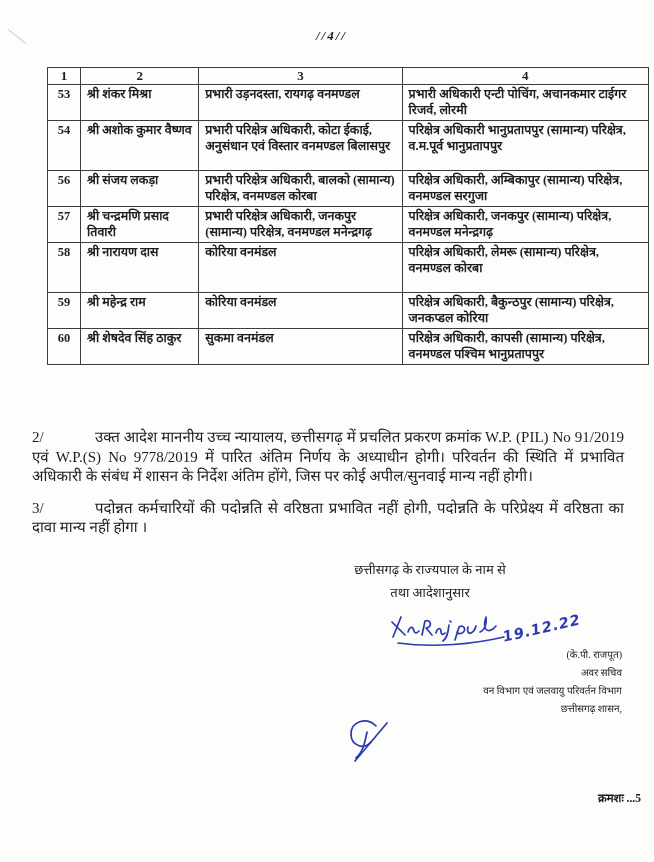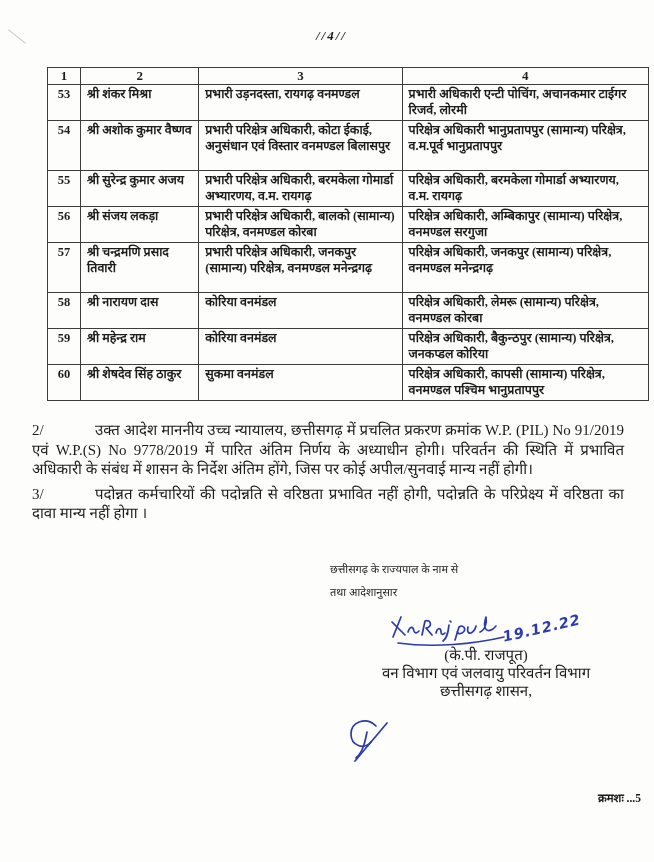--- a/index.html
+++ b/index.html
@@ -38,36 +38,36 @@
   tbody tr:nth-child(3){height:35px;}
   tbody tr:nth-child(4){height:35px;}
   tbody tr:nth-child(5){height:50px;}
   tbody tr:nth-child(6){height:30px;}
   tbody tr:nth-child(7){height:30px;}
   tbody tr:nth-child(8){height:33px;}
   .body-text{
     position:absolute;left:32px;top:416px;width:592px;
     font-size:15px;line-height:19.5px;text-align:justify;
   }
-  .para{margin:5px 0 3px 0;}
+  .para{margin:12px 0 3px 0;}
   .pnum{display:inline-block;width:63px;}
   .authority{
     position:absolute;left:330px;top:558px;width:200px;
-    font-size:11px;line-height:23px;
+    text-align:center;font-size:13px;line-height:23px;
   }
   .sig-scribble{position:absolute;left:386px;top:613px;}
   .sig-date{
     position:absolute;left:503px;top:629px;
     font-size:14.5px;font-style:italic;font-weight:bold;
     transform:rotate(-13deg);transform-origin:left center;
     font-family:"DejaVu Sans",sans-serif;letter-spacing:1px;
   }
   .signatory{
     position:absolute;left:350px;top:646px;width:272px;
-    text-align:center;font-size:15px;line-height:18px;
+    text-align:right;font-size:10px;line-height:18px;
   }
   .initials-mark{position:absolute;left:342px;top:716px;}
   .continuation{
     position:absolute;right:13px;top:790px;
     font-size:11.5px;font-weight:bold;
   }
   .ink-blue{color:#2b3ab0;}
 </style>
 </head>
 <body>
@@ -99,26 +99,20 @@
           <td class="sno">53</td>
           <td>श्री शंकर मिश्रा</td>
           <td>प्रभारी उड़नदस्ता, रायगढ़ वनमण्डल</td>
           <td>प्रभारी अधिकारी एन्टी पोचिंग, अचानकमार टाईगर रिजर्व, लोरमी</td>
         </tr>
         <tr>
           <td class="sno">54</td>
           <td>श्री अशोक कुमार वैष्णव</td>
           <td>प्रभारी परिक्षेत्र अधिकारी, कोटा ईकाई, अनुसंधान एवं विस्तार वनमण्डल बिलासपुर</td>
           <td>परिक्षेत्र अधिकारी भानुप्रतापपुर (सामान्य) परिक्षेत्र, व.म.पूर्व भानुप्रतापपुर</td>
-        </tr>
-        <tr>
-          <td class="sno">55</td>
-          <td>श्री सुरेन्द्र कुमार अजय</td>
-          <td>प्रभारी परिक्षेत्र अधिकारी, बरमकेला गोमार्डा अभ्यारणय, व.म. रायगढ़</td>
-          <td>परिक्षेत्र अधिकारी, बरमकेला गोमार्डा अभ्यारणय, व.म. रायगढ़</td>
         </tr>
         <tr>
           <td class="sno">56</td>
           <td>श्री संजय लकड़ा</td>
           <td>प्रभारी परिक्षेत्र अधिकारी, बालको (सामान्य) परिक्षेत्र, वनमण्डल कोरबा</td>
           <td>परिक्षेत्र अधिकारी, अम्बिकापुर (सामान्य) परिक्षेत्र, वनमण्डल सरगुजा</td>
         </tr>
         <tr>
           <td class="sno">57</td>
           <td>श्री चन्द्रमणि प्रसाद तिवारी</td>
@@ -170,20 +164,21 @@
       <path d="M82 14 c-1 4 0 7 3 6 c2 -1 4 -3 5 -7"></path>
       <path d="M94 19 c5 -2 7 -9 6 -15 c-3 9 -1 17 7 12 L110 13"></path>
       <path d="M12 30 C 48 35, 88 31, 118 24"></path>
     </g>
   </svg>
 
   <div class="sig-date ink-blue" style="color: rgb(43, 58, 176);">19.12.22</div>
 
   <div class="signatory">
     <div>(के.पी. राजपूत)</div>
+    <div>अवर सचिव</div>
     <div>वन विभाग एवं जलवायु परिवर्तन विभाग</div>
     <div>छत्तीसगढ़ शासन,</div>
   </div>
 
   <svg class="initials-mark ink-blue" width="52" height="50" viewBox="0 0 52 50" style="color: rgb(43, 58, 176);">
     <g fill="none" stroke="currentColor" stroke-width="1.7" stroke-linecap="round" stroke-linejoin="round">
       <path d="M34 10 C 24 0, 9 6, 9 18 C 9 30, 22 34, 29 26"></path>
       <path d="M25 16 C 23 26, 21 36, 14 42"></path>
       <path d="M13 45 L 45 7"></path>
     </g>

